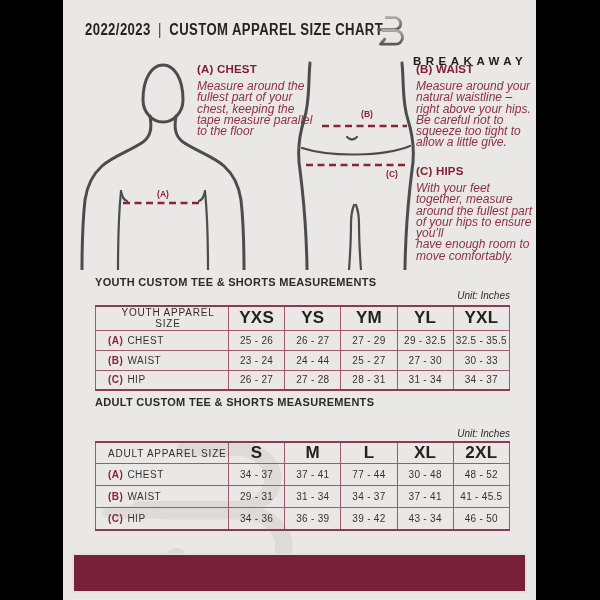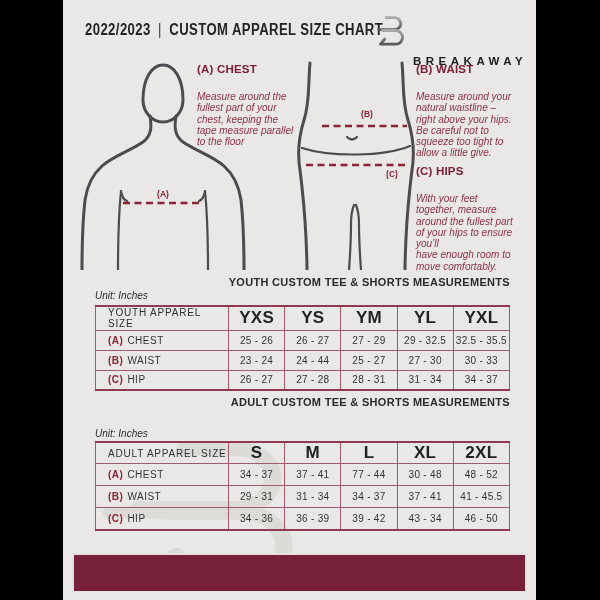--- a/index.html
+++ b/index.html
@@ -15,41 +15,41 @@
                transform:scaleX(.82); transform-origin:left center; }
   .hdr-title .sep { margin:0 9px; font-weight:400; color:#3a3a3a; }
   .logo-svg { position:absolute; left:308px; top:12px; }
   .brand { position:absolute; left:350px; top:24px; font-weight:700; font-size:11.5px;
            letter-spacing:4.5px; color:#1c1c1c; white-space:nowrap;margin-top:31px; }
 
   
   .fig { position:absolute; }
   .guide { position:absolute; width:120px; }
   .guide h3 { font-size:11.5px; font-weight:700; color:#801f33; letter-spacing:.2px; }
-  .guide p  { margin-top:16px; font-size:10px; font-style:italic; line-height:11.3px;
+  .guide p  { margin-top:6px; font-size:12px; font-style:italic; line-height:11.3px;
               color:#8d3044; white-space:pre-line; }
 
   
-  .tbl-title { position:absolute; left:32px; width:415px; text-align:right;
+  .tbl-title { position:absolute; left:32px; width:415px; text-align:left;
                font-size:11px; font-weight:700; color:#2b2b2b; letter-spacing:.3px; }
-  .tbl-unit  { position:absolute; left:32px; width:415px; text-align:left;
+  .tbl-unit  { position:absolute; left:32px; width:415px; text-align:right;
                font-size:10px; font-style:italic; color:#2b2b2b; }
   table.size-table { position:absolute; left:32px; width:415px; z-index:1;
                      border-collapse:collapse; table-layout:fixed;
                      border:1px solid #a05a6b; border-top:2px solid #8f3a50;
                      border-bottom:2px solid #8f3a50; }
   .size-table td { border:1px solid #a05a6b; text-align:center; vertical-align:middle;
                    font-size:10px; color:#333; letter-spacing:.3px; }
   .size-table col.c-label { width:133px; }
   .size-table tr.head td { font-size:17px; font-weight:700; color:#222; }
   .size-table tr.head td.lbl { font-weight:400; font-size:10px; letter-spacing:.8px;
                                color:#2e2e2e; }
   .size-table td.lbl { text-align:left; padding-left:12px; letter-spacing:.5px; }
   .size-table td.lbl b { color:#8c2334; font-weight:700; margin-right:4px; }
-  #youth-table tr.head td { height:24px; }
+  #youth-table tr.head td { height:24px;text-align:center; }
   #youth-table tr.row  td { height:20px; }
   #adult-table tr.head td { height:21px; }
   #adult-table tr.row  td { height:22px; }
 
   
   .watermark { position:absolute; left:30px; top:430px; z-index:0; }
   .footer-bar { position:absolute; left:9px; top:553px; width:455px; height:40px;
                 background:#76203a; border:2px solid #e2e1df; z-index:2; }
 
   svg text { font-family:"Liberation Sans", sans-serif; }

